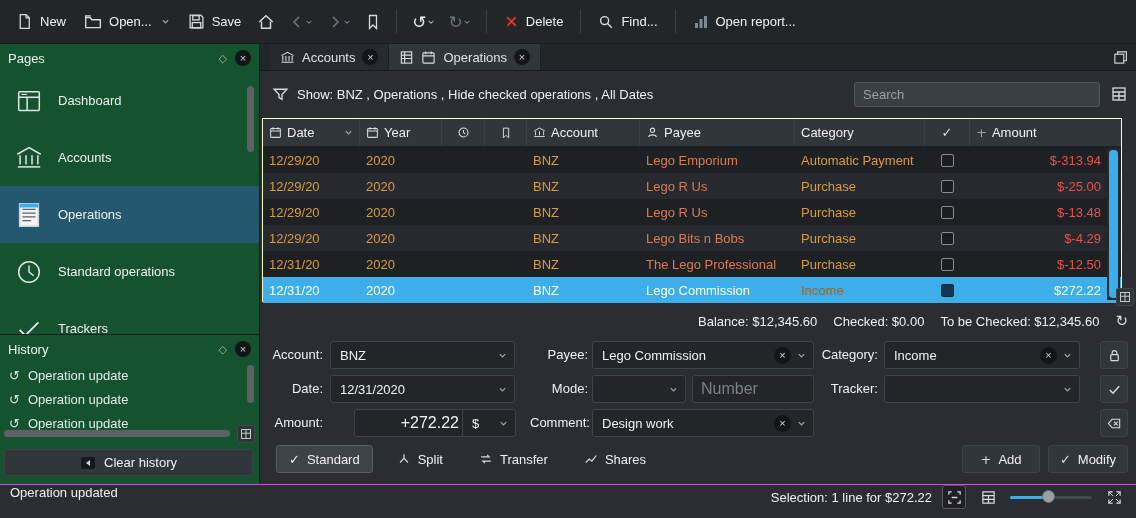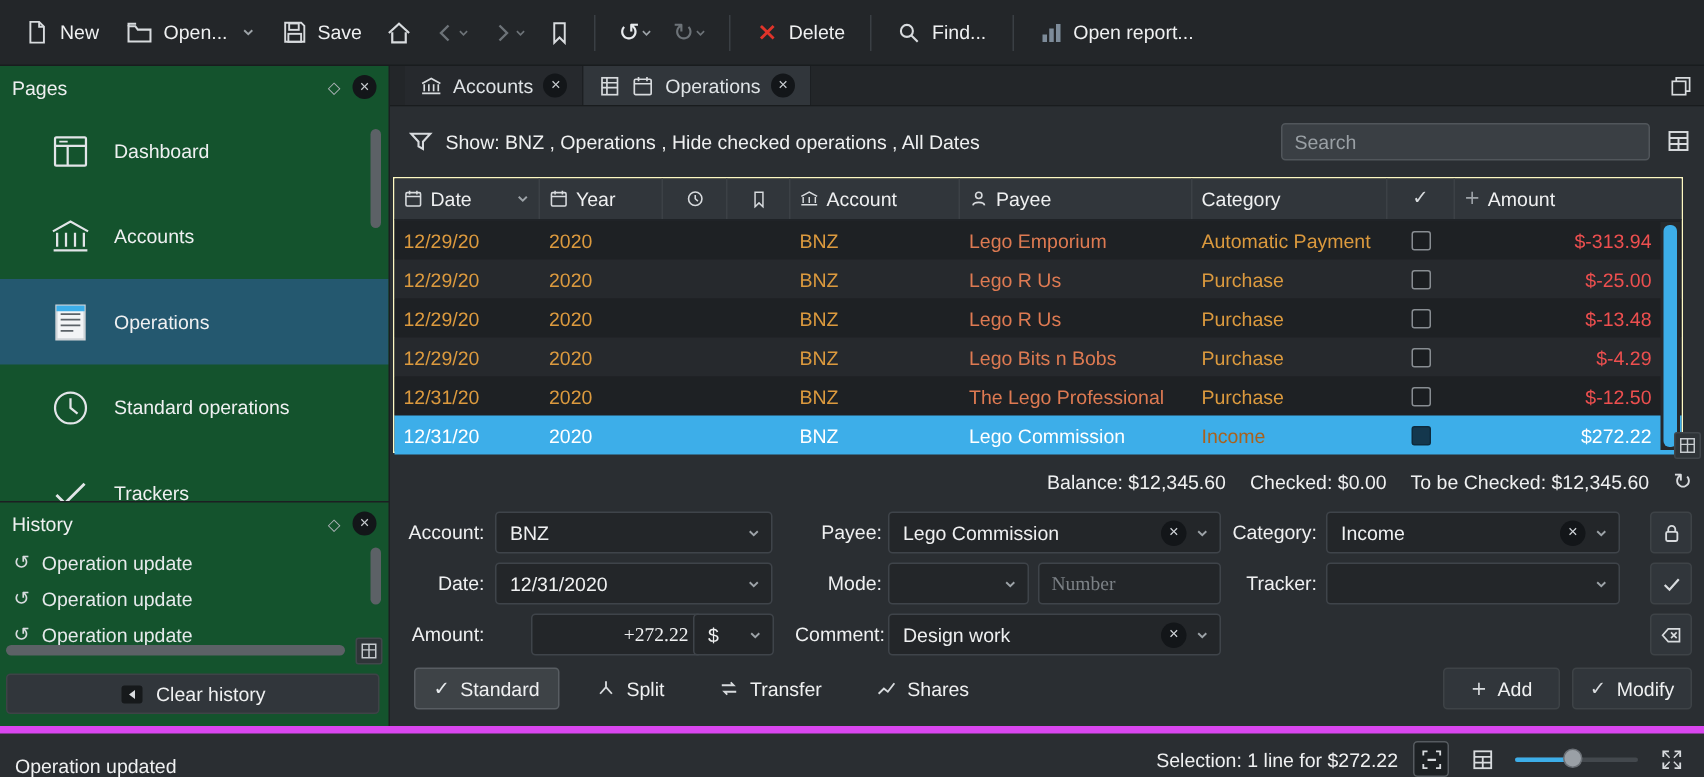--- a/index.html
+++ b/index.html
@@ -24,21 +24,21 @@
 .tab-spacer{flex:1}
 .tab-corner{display:flex;align-items:center;padding:0 8px}
 
 
 .panel{position:absolute;left:0;width:260px;background:#14532d;border-right:1px solid #1c1f22}
 .pages{top:44px;height:290px;overflow:hidden}
 .history{top:334px;height:150px;border-top:1px solid #1c1f22}
 .panel-hd{height:28px;display:flex;align-items:center;gap:8px;padding:0 8px}
 .panel-title{flex:1;color:#eff0f1}
 .diamond{color:#aeb3b8;font-size:11px}
-.page-item{display:flex;align-items:center;gap:14px;height:57px;padding:0 32px;color:#eff0f1}
+.page-item{display:flex;align-items:center;gap:14px;height:57px;padding:0 14px;color:#eff0f1}
 .page-item.active{background:#24586f}
 .vsb{position:absolute;width:7px;border-radius:4px;background:#5c6166}
 .hsb{position:absolute;height:7px;border-radius:4px;background:#5c6166}
 .hist-item{display:flex;align-items:center;gap:8px;height:24px;padding:0 9px;color:#e6e9eb}
 .clear-btn{position:absolute;left:4px;right:6px;bottom:8px;height:27px;background:#31363b;border:1px solid #3e4347;border-radius:3px;display:flex;align-items:center;justify-content:center;gap:8px}
 .corner-ico{position:absolute;right:4px;width:18px;height:18px;background:#2f3438;border:1px solid #41464b;border-radius:2px;display:flex;align-items:center;justify-content:center}
 
 
 .main{position:absolute;left:260px;top:71px;right:0;height:413px;background:#2a2e32}
 .filter-row{position:absolute;left:12px;right:6px;top:9px;height:28px;display:flex;align-items:center;gap:8px}
@@ -74,30 +74,30 @@
 .totals{position:absolute;left:2px;right:8px;top:239px;height:22px;display:flex;align-items:center;justify-content:flex-end;gap:16px;color:#eff0f1}
 
 
 .form-row{position:absolute;left:0;right:0;height:28px}
 .flabel{position:absolute;top:0;height:28px;line-height:28px;text-align:right;color:#eff0f1;white-space:nowrap}
 .combo,.tinput{position:absolute;top:0;height:28px;background:#232629;border:1px solid #3f444a;border-radius:3px;color:#eff0f1}
 .combo{display:flex;align-items:center;padding:0 5px 0 9px}
 .combo .val{flex:1;white-space:nowrap;overflow:hidden}
 .combo .dd{width:14px;display:flex;justify-content:center;color:#9da3a8}
 .clear16{width:17px;height:17px;border-radius:50%;background:#131619;color:#d2d6da;font-size:11px;line-height:17px;text-align:center;margin-right:3px;flex:none}
-.tinput{padding:0 8px;font-size:13px;font-family:Liberation Serif, serif}
+.tinput{padding:0 8px;font-size:16px;font-family:Liberation Sans, sans-serif}
 .tinput::placeholder{color:#7c8186}
 .sqbtn{position:absolute;top:0;width:28px;height:28px;background:#31363b;border:1px solid #3e4347;border-radius:3px;display:flex;align-items:center;justify-content:center}
 .type-group{position:absolute;left:276px;top:0;display:flex;align-items:center;gap:12px}
 .type-btn{height:28px;display:flex;align-items:center;gap:7px;padding:0 12px;border-radius:3px;color:#eff0f1}
 .type-btn.checked{background:#3e4347;border:1px solid #585d62}
 .pushbtn{position:absolute;top:0;height:28px;background:#31363b;border:1px solid #3e4347;border-radius:3px;display:flex;align-items:center;justify-content:center;gap:7px;color:#eff0f1}
 
 
-.statusbar{position:absolute;left:0;right:0;bottom:0;height:34px;background:#2a2e32;border-top:5px solid #d946ef;display:flex;align-items:flex-end;padding:0 10px}
+.statusbar{position:absolute;left:0;right:0;bottom:0;height:34px;background:#2a2e32;border-top:1px solid #d946ef;display:flex;align-items:flex-start;padding:0 10px}
 .sb-right{margin-left:auto;display:flex;align-items:center;gap:10px}
 .sb-btn{width:24px;height:24px;border-radius:3px;display:flex;align-items:center;justify-content:center}
 .sb-btn.pressed{background:#1d2124;border:1px solid #565b60}
 .slider{position:relative;width:82px;height:20px}
 .slider .track{position:absolute;left:0;right:0;top:9px;height:3px;background:#43484d;border-radius:2px}
 .slider .fill{position:absolute;left:0;top:9px;width:38px;height:3px;background:var(--accent,#3daee9);border-radius:2px}
 .slider .knob{position:absolute;left:32px;top:3px;width:13px;height:13px;border-radius:50%;background:#9aa0a6;border:1px solid #6b7076}
 .uglyph{font-family:"DejaVu Sans",sans-serif}
 </style>
 </head>

